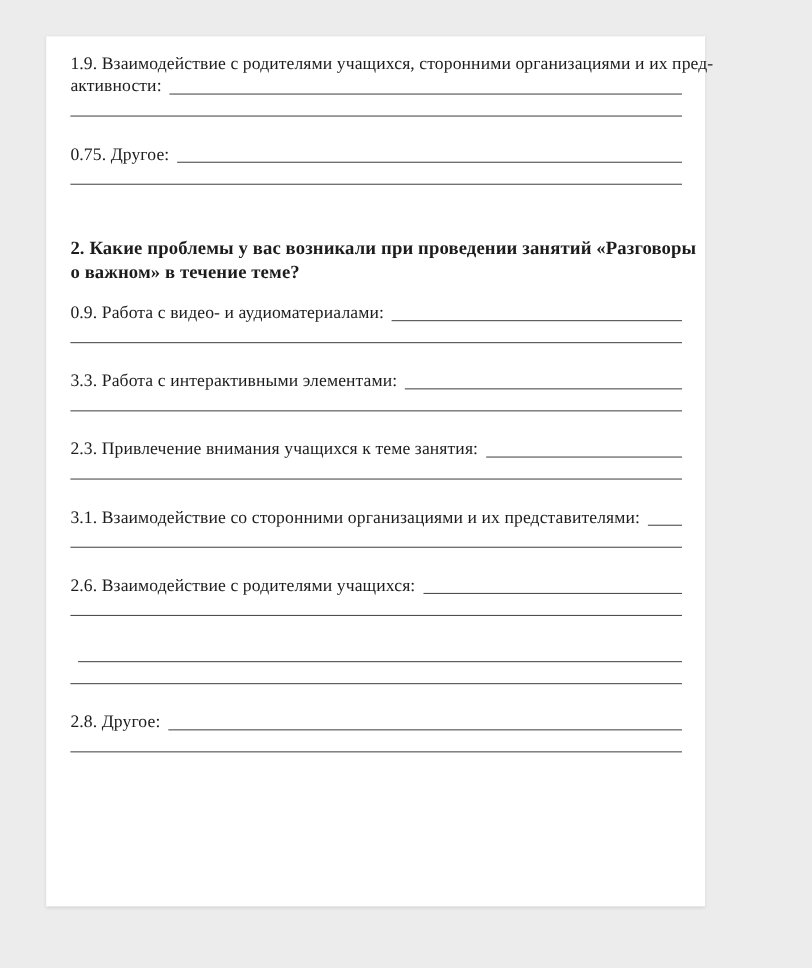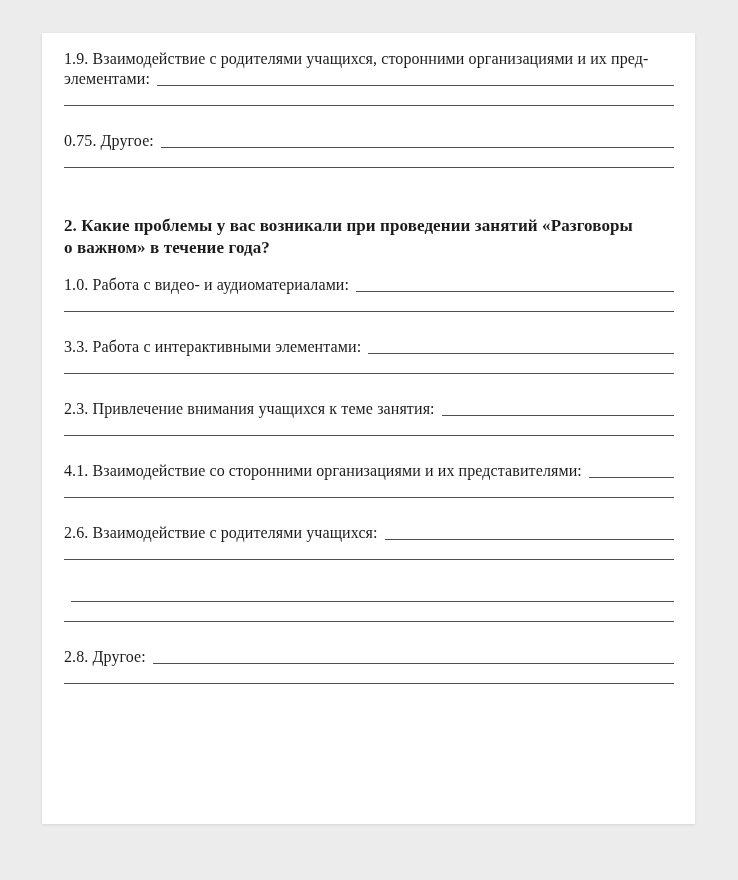--- a/index.html
+++ b/index.html
@@ -6,21 +6,21 @@
     --bg:#ececec; --page:#ffffff; --text:#1c1c1c; --line:#4f4f4f;
   }
   html,body{margin:0;padding:0;}
   body{
     width:738px;height:880px;position:relative;overflow:hidden;
     background:var(--bg);
     font-family:"Liberation Serif","DejaVu Serif",serif;
     -webkit-font-smoothing:antialiased;
   }
   .page{
-    position:absolute;left:42px;top:33px;width:653px;height:791px;
+    position:absolute;left:42px;top:33px;width:599px;height:791px;
     background:var(--page);
     box-shadow:0 1px 3px rgba(0,0,0,0.10);
     box-sizing:border-box;
     padding:16px 21px 0 22px;
     color:var(--text);
   }
   .question{margin:0 0 22px 0;}
   .row{
     display:flex;align-items:flex-end;height:20px;white-space:nowrap;
   }
@@ -42,43 +42,43 @@
 </head>
 <body>
 
 <div class="page">
   <div>
       <div class="question">
         <div class="row">
           <span class="label">1.9. Взаимодействие с родителями учащихся, сторонними организациями и их пред-</span>
         </div>
         <div class="row">
-          <span class="label">элементами:</span>
+          <span class="label">активности:</span>
           <span class="fill"></span>
         </div>
         <div class="row full">
           <span class="fill"></span>
         </div>
       </div>
       <div class="question">
         <div class="row">
           <span class="label">0.75. Другое:</span>
           <span class="fill"></span>
         </div>
         <div class="row full">
           <span class="fill"></span>
         </div>
       </div>
       <div class="heading">
         <div class="heading-line">2. Какие проблемы у вас возникали при проведении занятий «Разговоры</div>
-        <div class="heading-line">о важном» в течение года?</div>
+        <div class="heading-line">о важном» в течение теме?</div>
       </div>
       <div class="question">
         <div class="row">
-          <span class="label">1.0. Работа с видео- и аудиоматериалами:</span>
+          <span class="label">0.9. Работа с видео- и аудиоматериалами:</span>
           <span class="fill"></span>
         </div>
         <div class="row full">
           <span class="fill"></span>
         </div>
       </div>
       <div class="question">
         <div class="row">
           <span class="label">3.3. Работа с интерактивными элементами:</span>
           <span class="fill"></span>
@@ -91,21 +91,21 @@
         <div class="row">
           <span class="label">2.3. Привлечение внимания учащихся к теме занятия:</span>
           <span class="fill"></span>
         </div>
         <div class="row full">
           <span class="fill"></span>
         </div>
       </div>
       <div class="question">
         <div class="row">
-          <span class="label">4.1. Взаимодействие со сторонними организациями и их представителями:</span>
+          <span class="label">3.1. Взаимодействие со сторонними организациями и их представителями:</span>
           <span class="fill"></span>
         </div>
         <div class="row full">
           <span class="fill"></span>
         </div>
       </div>
       <div class="question">
         <div class="row">
           <span class="label">2.6. Взаимодействие с родителями учащихся:</span>
           <span class="fill"></span>

